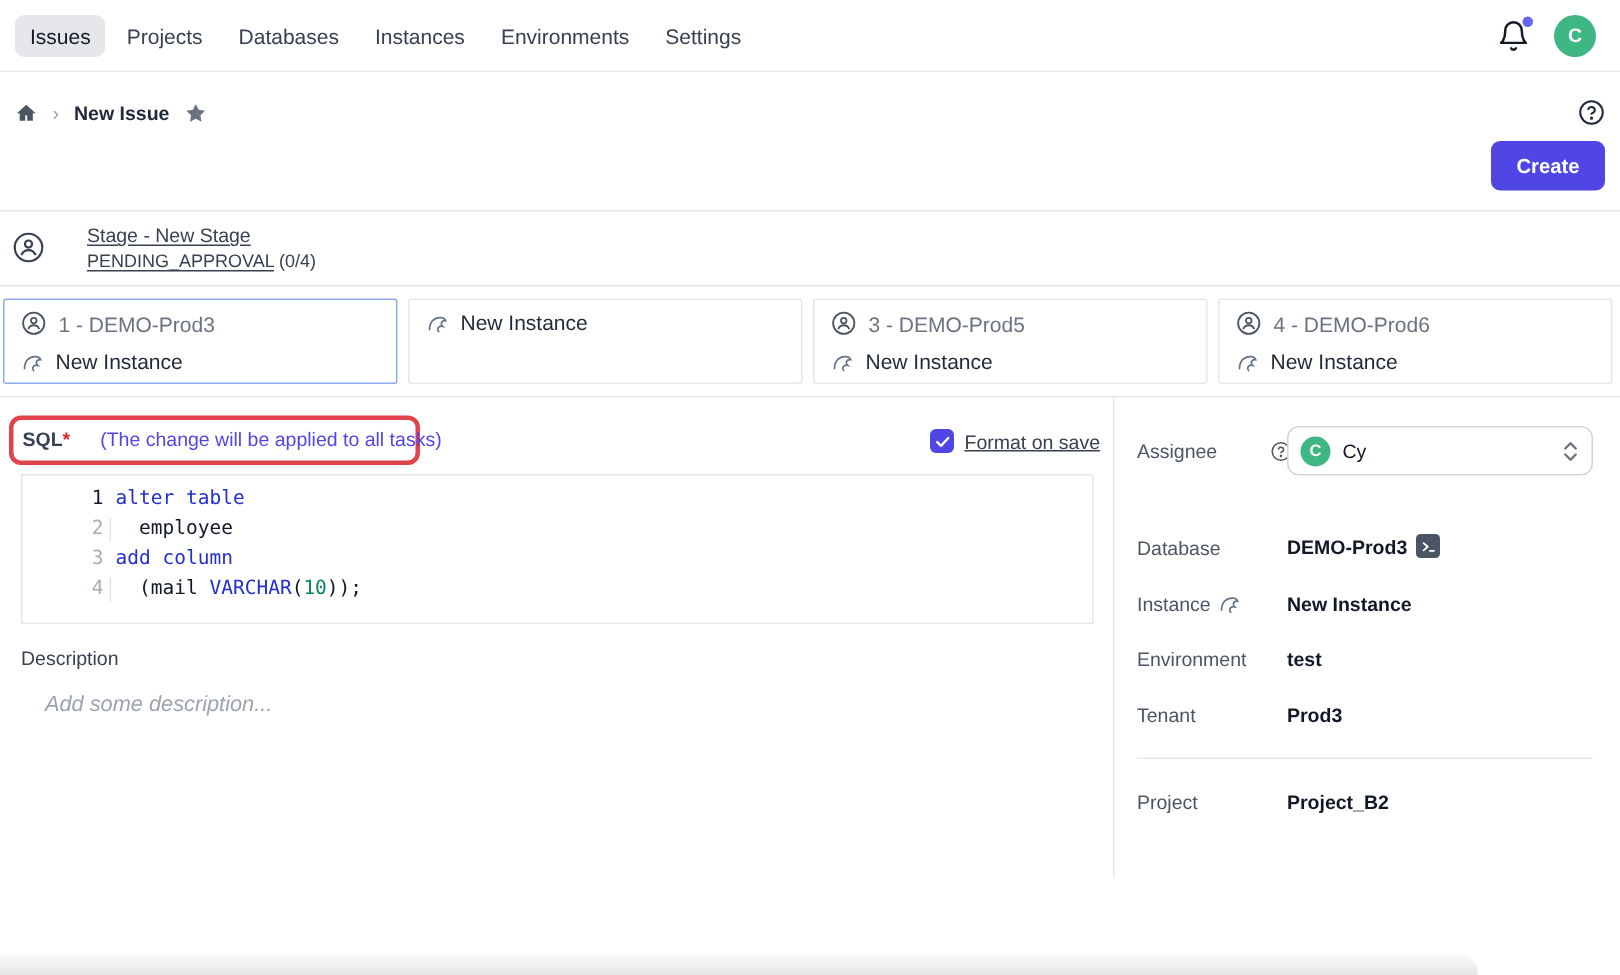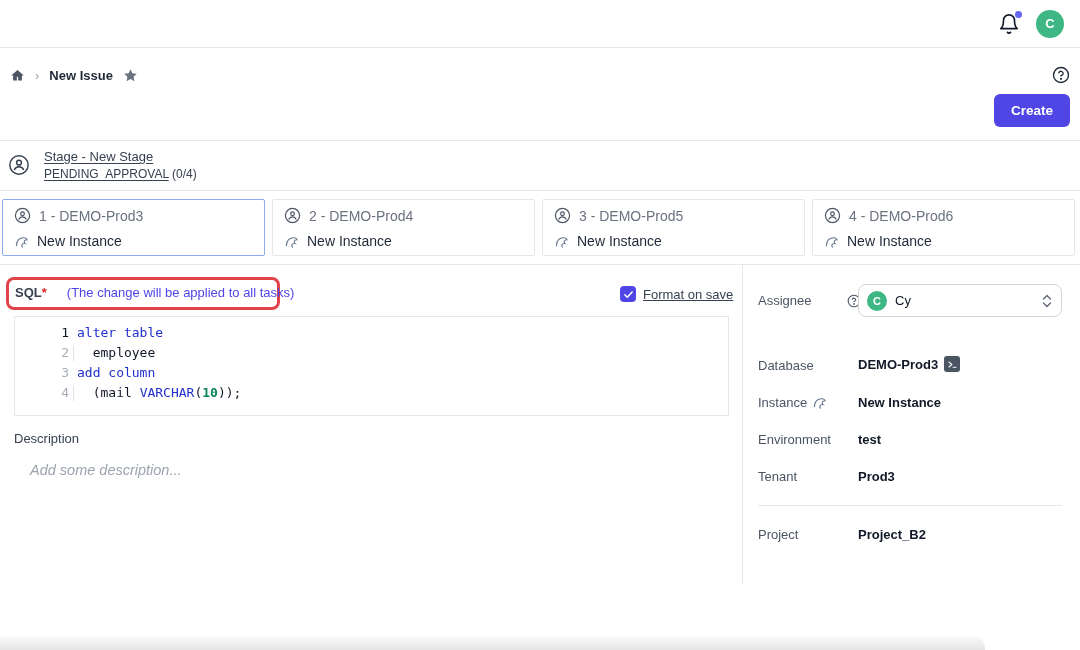--- a/index.html
+++ b/index.html
@@ -24,21 +24,21 @@
   .help-right { margin-left:auto; display:flex; }
 
   
   .title-row { position:absolute; top:94px; left:14px; right:10px; display:flex; align-items:flex-start; }
   .issue-title { font-size:16.5px; font-weight:700; color:#111827; padding-top:7px; }
   .create-btn { margin-left:auto; background:#4f46e5; color:#fff; font-size:13.5px; font-weight:600; border:none; border-radius:6px; padding:9px 17px; cursor:pointer; }
 
   .hr1 { position:absolute; top:140px; left:0; right:0; height:1px; background:#e5e7eb; }
 
   
-  .stage { position:absolute; top:149px; left:8px; display:flex; align-items:center; gap:14px; }
+  .stage { position:absolute; top:149px; left:8px; display:flex; align-items:center; gap:28px; }
   .stage-texts { display:flex; flex-direction:column; gap:3px; }
   .stage-name { font-size:13px; color:#374151; font-weight:500; text-decoration:underline; text-underline-offset:2px; cursor:pointer; }
   .stage-status-line { font-size:12px; color:#374151; }
   .stage-status { text-decoration:underline; text-underline-offset:2px; cursor:pointer; }
   .hr2 { position:absolute; top:190px; left:0; right:0; height:1px; background:#e5e7eb; }
 
   
   .cards { position:absolute; top:199px; left:2px; display:flex; gap:7px; }
   .card { width:263px; height:57px; background:#fff; border:1px solid #e5e7eb; border-radius:2px; padding:7px 11px 6px; display:flex; flex-direction:column; justify-content:space-between; cursor:pointer; }
   .card.selected { border:1px solid #8fabef; }
@@ -59,21 +59,21 @@
   .format-label { font-size:13px; color:#374151;text-decoration:underline; }
 
   
   .editor { position:absolute; top:316px; left:14px; width:715px; height:100px; border:1px solid #e5e7eb; background:#fff; font-family:"DejaVu Sans Mono", monospace; font-size:13px; padding-top:6px; }
   .code-line { position:relative; display:flex; height:20px; line-height:20px; }
   .gutter { width:54px; text-align:right; color:#a7adb8; flex:0 0 54px; }
   .gutter.active { color:#111827; }
   .code-text { padding-left:8px; white-space:pre; color:#111827; }
   .guide { position:absolute; left:58px; top:2px; bottom:2px; width:1px; background:#e0e2e6; }
   .tok-kw { color:#2230cc; }
-  .tok-num { color:#098658;font-weight:bold; }
+  .tok-num { color:#098658; }
   .tok-plain { color:#111827; }
 
   
   .desc-label { position:absolute; top:431px; left:14px; font-size:13px; color:#374151; font-weight:500; }
   .desc-placeholder { position:absolute; top:462px; left:30px; font-size:14.5px; color:#9ca3af;font-style:italic; }
 
   
   .side-label { position:absolute; left:758px; font-size:13px; color:#4b5563; display:flex; align-items:center; gap:5px; }
   .side-value { position:absolute; left:858px; font-size:13px; font-weight:700; color:#111827; display:flex; align-items:center; gap:6px; }
   .assignee-select { position:absolute; top:284px; left:858px; width:204px; height:33px; border:1px solid #d1d5db; border-radius:8px; background:#fff; display:flex; align-items:center; padding:0 8px; gap:8px; cursor:pointer; }
@@ -87,20 +87,28 @@
   .bottom-shadow { position:absolute; bottom:0; left:0; width:985px; height:14px; border-top-right-radius:12px; background:linear-gradient(to bottom, rgba(0,0,0,0.015), rgba(0,0,0,0.10)); }
 
   svg { display:block; }
 </style>
 </head>
 <body>
 
 <div class="page">
 
   <div class="topbar">
+    <div class="nav-items">
+      <div class="nav-item active">Issues</div>
+      <div class="nav-item">Projects</div>
+      <div class="nav-item">Databases</div>
+      <div class="nav-item">Instances</div>
+      <div class="nav-item">Environments</div>
+      <div class="nav-item">Settings</div>
+    </div>
     <div class="topbar-right">
       <div class="bell-wrap">
         <svg width="22" height="22" viewBox="0 0 24 24" fill="none" stroke="#111827" stroke-width="1.8" stroke-linecap="round" stroke-linejoin="round">
           <path d="M18 8a6 6 0 0 0-12 0c0 7-3 9-3 9h18s-3-2-3-9"></path>
             <path d="M13.7 21a2 2 0 0 1-3.4 0"></path>
         </svg>
         <span class="bell-dot"></span>
       </div>
       <div class="avatar">C</div>
     </div>
@@ -170,30 +178,20 @@
           <svg width="15" height="15" viewBox="0 0 16 16" fill="none" stroke="#64748b" stroke-width="1.2" stroke-linecap="round">
               <path d="M2.5 12.5C2.5 7 6 3.5 11 4c1.6.2 2.6 1 3 2.2-1.6-.2-2.6.4-3 1.5-.3.9 0 1.8.8 2.5-1.7-.3-2.9.2-3.4 1.4-.3.9 0 1.7.6 2.3"></path>
             </svg>
         </span>
         <span class="card-instance">New Instance</span>
       </div>
     </div>
     <div class="card">
       <div class="card-row">
         <span>
-          <svg width="17" height="17" viewBox="0 0 24 24" fill="none" stroke="#4b5563" stroke-width="1.7">
-              <circle cx="12" cy="12" r="10"></circle>
-              <circle cx="12" cy="9.5" r="2.6"></circle>
-              <path d="M6.8 17.5c1-2.4 2.9-3.6 5.2-3.6s4.2 1.2 5.2 3.6"></path>
-            </svg>
-        </span>
-        <span class="card-label">2 - DEMO-Prod4</span>
-      </div>
-      <div class="card-row">
-        <span>
           <svg width="15" height="15" viewBox="0 0 16 16" fill="none" stroke="#64748b" stroke-width="1.2" stroke-linecap="round">
               <path d="M2.5 12.5C2.5 7 6 3.5 11 4c1.6.2 2.6 1 3 2.2-1.6-.2-2.6.4-3 1.5-.3.9 0 1.8.8 2.5-1.7-.3-2.9.2-3.4 1.4-.3.9 0 1.7.6 2.3"></path>
             </svg>
         </span>
         <span class="card-instance">New Instance</span>
       </div>
     </div>
     <div class="card">
       <div class="card-row">
         <span>

